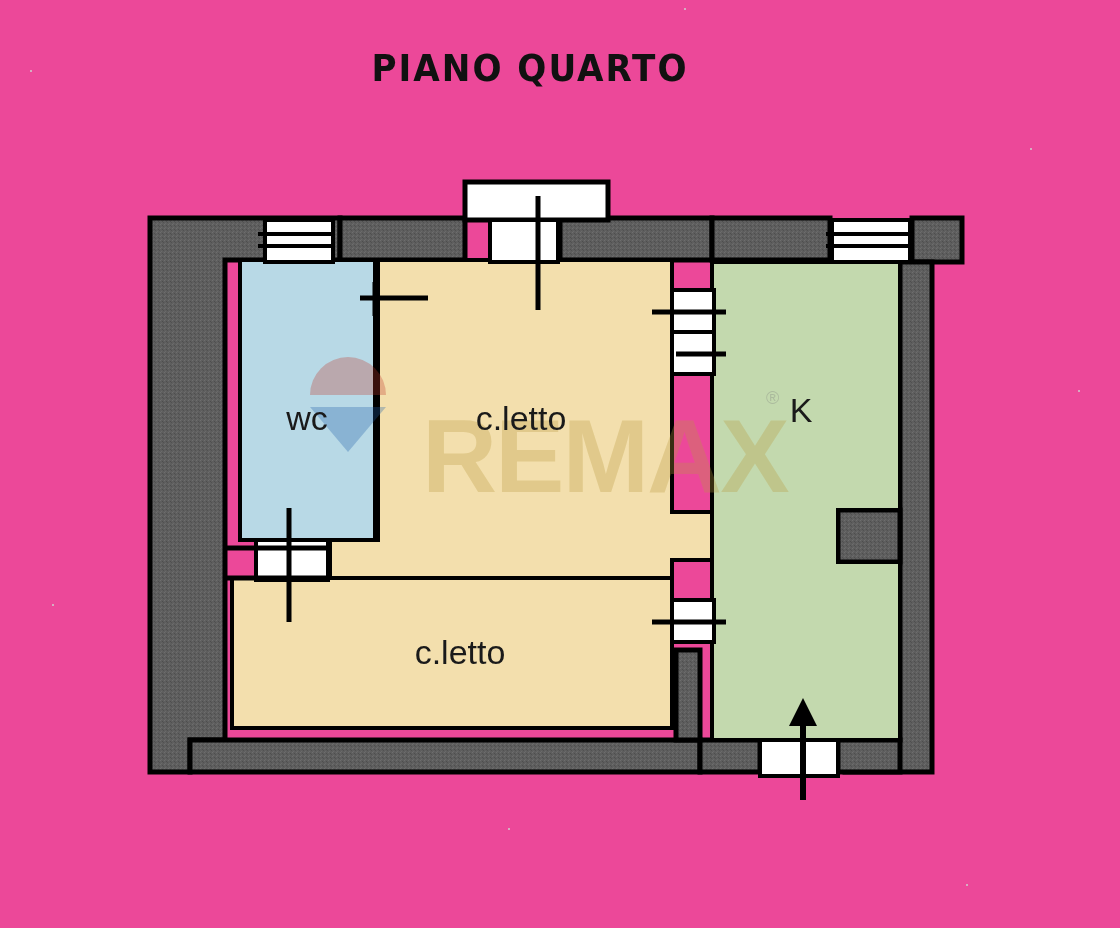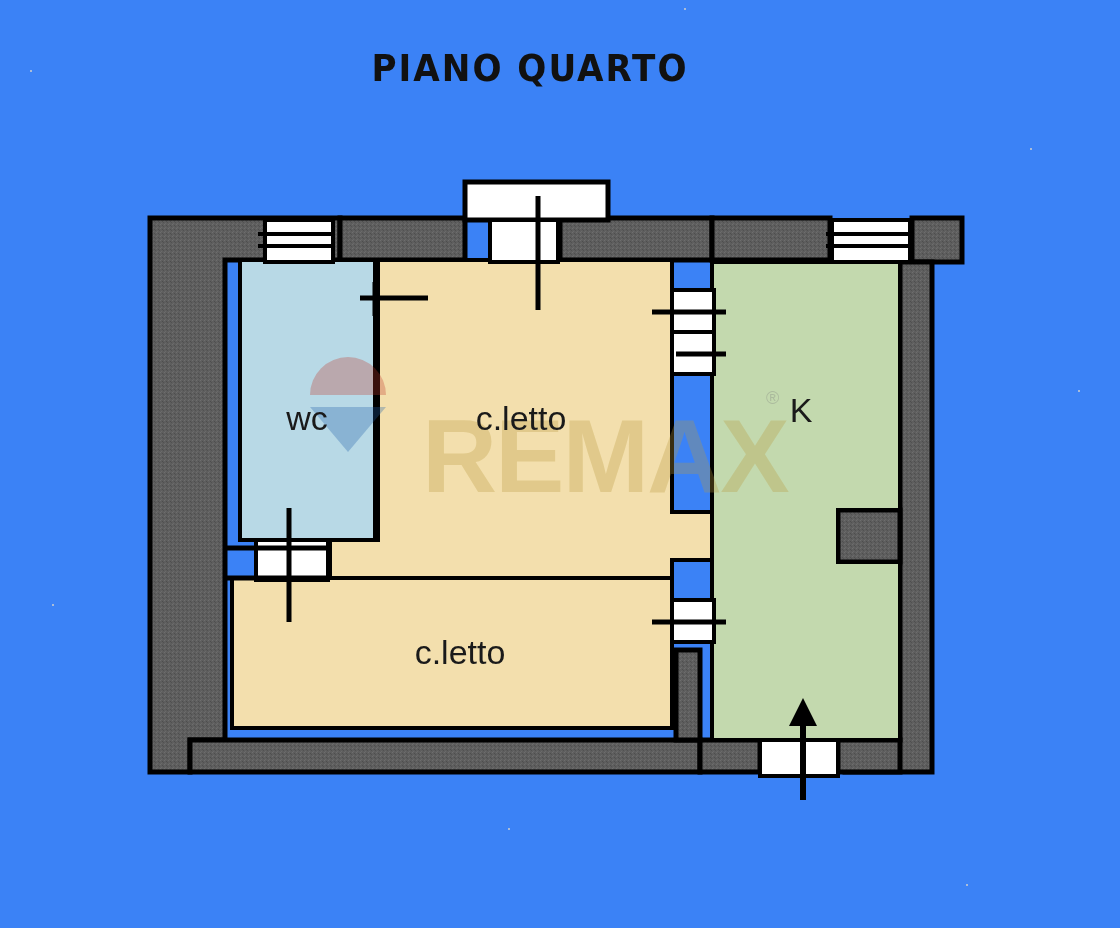--- a/index.html
+++ b/index.html
@@ -11,21 +11,21 @@
     width: 1120px;
     height: 928px;
     font-family: "Liberation Sans", sans-serif;
     overflow: hidden;
     position: relative;
   }
   #page {
     position: relative;
     width: 1120px;
     height: 928px;
-    background: #3b82f6;
+    background: #ec4899;
   }
   #plan-title {
     position: absolute;
     left: 0;
     top: 46px;
     width: 1060px;
     text-align: center;
     font-family: "DejaVu Sans", sans-serif;
     font-weight: bold;
     font-size: 38px;

